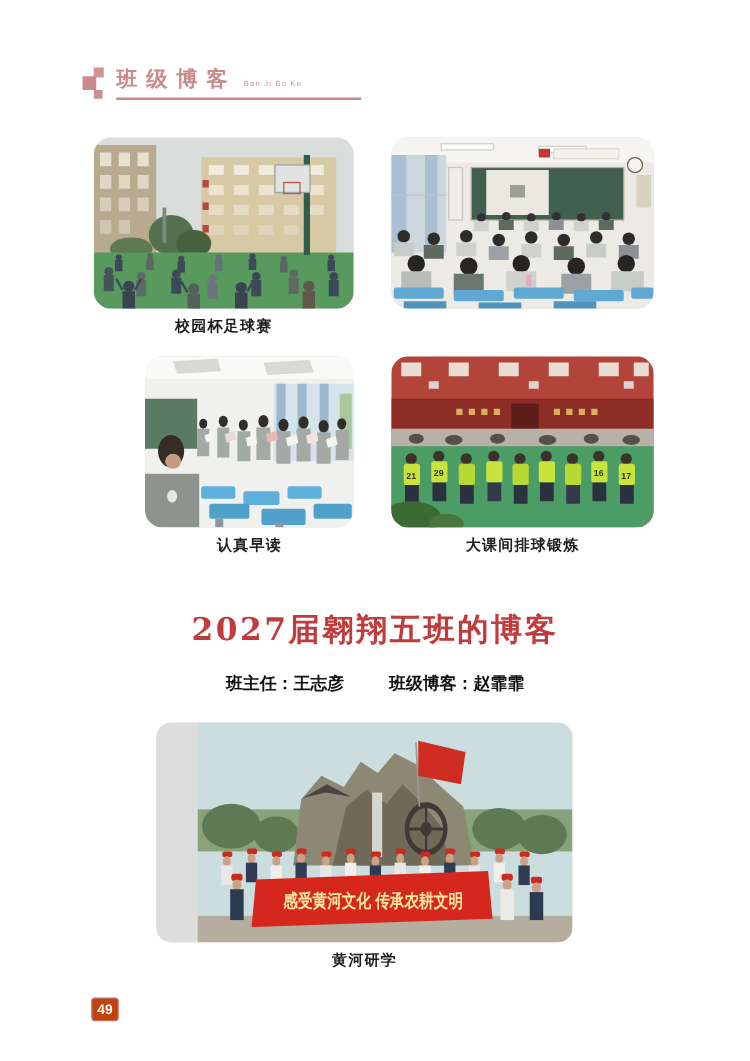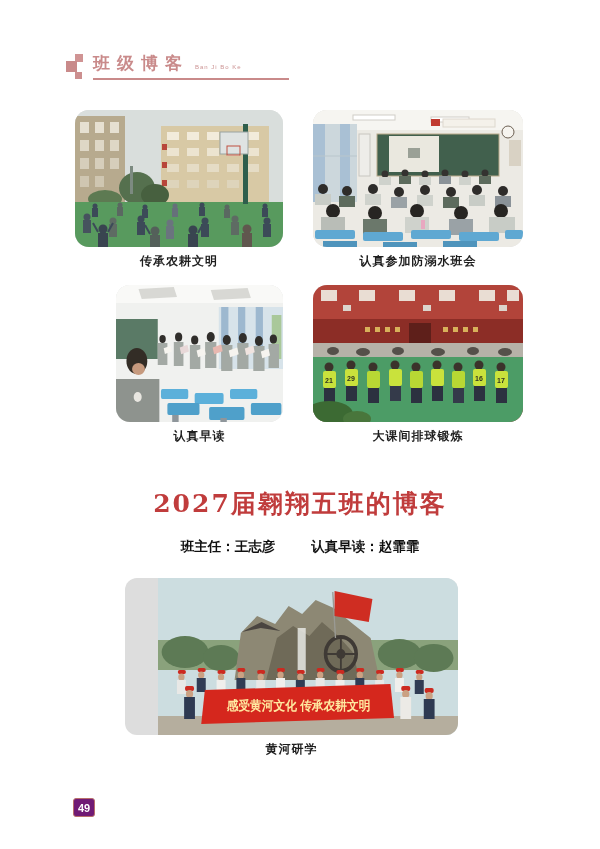--- a/index.html
+++ b/index.html
@@ -24,32 +24,32 @@
   figure.card { position:absolute; margin:0; }
   .card .photo { border-radius:14px; overflow:hidden; height:137px; background:#ddd; }
   .card .photo svg { display:block; width:100%; height:100%; }
   .card figcaption { text-align:center; font-size:12px; font-weight:700; color:#1e1e1e;
                      margin-top:6px; letter-spacing:1px; }
   #fig-volleyball { left:75px;  top:110px; width:208px; }
   #fig-meeting    { left:313px; top:110px; width:210px; }
   #fig-reading    { left:75px;  top:285px; width:208px;padding-left:41px; }
   #fig-football   { left:313px; top:285px; width:210px; }
   #fig-feature    { left:125px; top:578px; width:333px; }
-  #fig-feature .photo { height:157px; border-radius:12px;padding-left:33px; }
+  #fig-feature .photo { height:176px; border-radius:12px;padding-left:33px; }
 
   
   .main-title { position:absolute; top:487px; left:0; width:600px; text-align:center;
                 font-family:"DejaVu Serif","Liberation Serif",serif;
                 font-size:25px; font-weight:700; color:#c03c3c; letter-spacing:2px; }
   .staff { position:absolute; top:538px; left:0; width:600px; display:flex;
            justify-content:center; gap:36px; font-size:13.5px; font-weight:700; color:#101010; }
 
   
   .page-num { position:absolute; left:73px; top:798px; width:22px; height:19px;
-              background:#701a75; border:1px solid #b96f6b; border-radius:3px; color:#fff;
+              background:#c2410c; border:1px solid #b96f6b; border-radius:3px; color:#fff;
               font-size:11px; font-weight:700; display:flex; align-items:center; justify-content:center; }
 </style>
 </head>
 <body>
 
 <div class="page">
 
   <header class="masthead">
     <div class="logo-squares">
       <span class="sq sq1"></span>
@@ -159,21 +159,21 @@
               <line x1="75" y1="124" x2="70" y2="115"></line>
             <circle cx="118" cy="120" r="4.5" fill="#394450" stroke="none"></circle>
               <rect x="113" y="124" width="10" height="13" fill="#394450" stroke="none"></rect>
               <line x1="123" y1="123" x2="128" y2="114"></line>
             <circle cx="172" cy="119" r="4.5" fill="#60574e" stroke="none"></circle>
               <rect x="167" y="123" width="10" height="14" fill="#60574e" stroke="none"></rect>
           </g>
         </g>
       </svg>
     </div>
-    <figcaption>传承农耕文明</figcaption>
+    <figcaption>校园杯足球赛</figcaption>
   </figure>
 
   <figure class="card" id="fig-meeting">
     <div class="photo">
       <svg viewBox="0 0 210 137" preserveAspectRatio="none">
         <rect width="210" height="137" fill="#eceae4"></rect>
         <rect width="210" height="20" fill="#f6f5f1"></rect>
         <rect x="40" y="5" width="42" height="5" fill="#ffffff" stroke="#d0cec8"></rect>
         <rect x="118" y="7" width="38" height="5" fill="#ffffff" stroke="#d0cec8"></rect>
         <g>
@@ -244,21 +244,20 @@
             <rect x="98" y="120" width="40" height="9" rx="2"></rect>
             <rect x="146" y="122" width="40" height="9" rx="2"></rect>
             <rect x="192" y="120" width="18" height="9" rx="2"></rect>
           <rect x="10" y="131" width="34" height="6" fill="#4f94bc"></rect>
             <rect x="70" y="132" width="34" height="5" fill="#4f94bc"></rect>
             <rect x="130" y="131" width="34" height="6" fill="#4f94bc"></rect>
           <rect x="108" y="110" width="4" height="9" fill="#e8a8c0"></rect>
         </g>
       </svg>
     </div>
-    <figcaption>认真参加防溺水班会</figcaption>
   </figure>
 
   <figure class="card" id="fig-reading">
     <div class="photo">
       <svg viewBox="0 0 208 137" preserveAspectRatio="none">
         <rect width="208" height="137" fill="#f0f1ef"></rect>
         <rect width="208" height="18" fill="#f9f9f7"></rect>
         <g fill="#d8d8d4">
           <polygon points="28,4 72,2 76,12 32,14"></polygon>
           <polygon points="118,5 164,3 168,13 122,15"></polygon>
@@ -414,21 +413,21 @@
         <ellipse cx="16" cy="129" rx="24" ry="13" fill="#3c6a33"></ellipse>
         <ellipse cx="44" cy="134" rx="14" ry="8" fill="#49763c"></ellipse>
       </svg>
     </div>
     <figcaption>大课间排球锻炼</figcaption>
   </figure>
 
   <h1 class="main-title">2027届翱翔五班的博客</h1>
   <div class="staff">
     <span>班主任：王志彦</span>
-    <span>认真早读：赵霏霏</span>
+    <span>班级博客：赵霏霏</span>
   </div>
 
   <figure class="card" id="fig-feature">
     <div class="photo">
       <svg viewBox="0 0 333 157" preserveAspectRatio="none">
         <rect width="333" height="157" fill="#ccdde0"></rect>
         <rect y="62" width="333" height="30" fill="#8aa27c"></rect>
         <g fill="#5d7a55">
           <ellipse cx="30" cy="74" rx="26" ry="16"></ellipse>
             <ellipse cx="70" cy="80" rx="20" ry="13"></ellipse>

